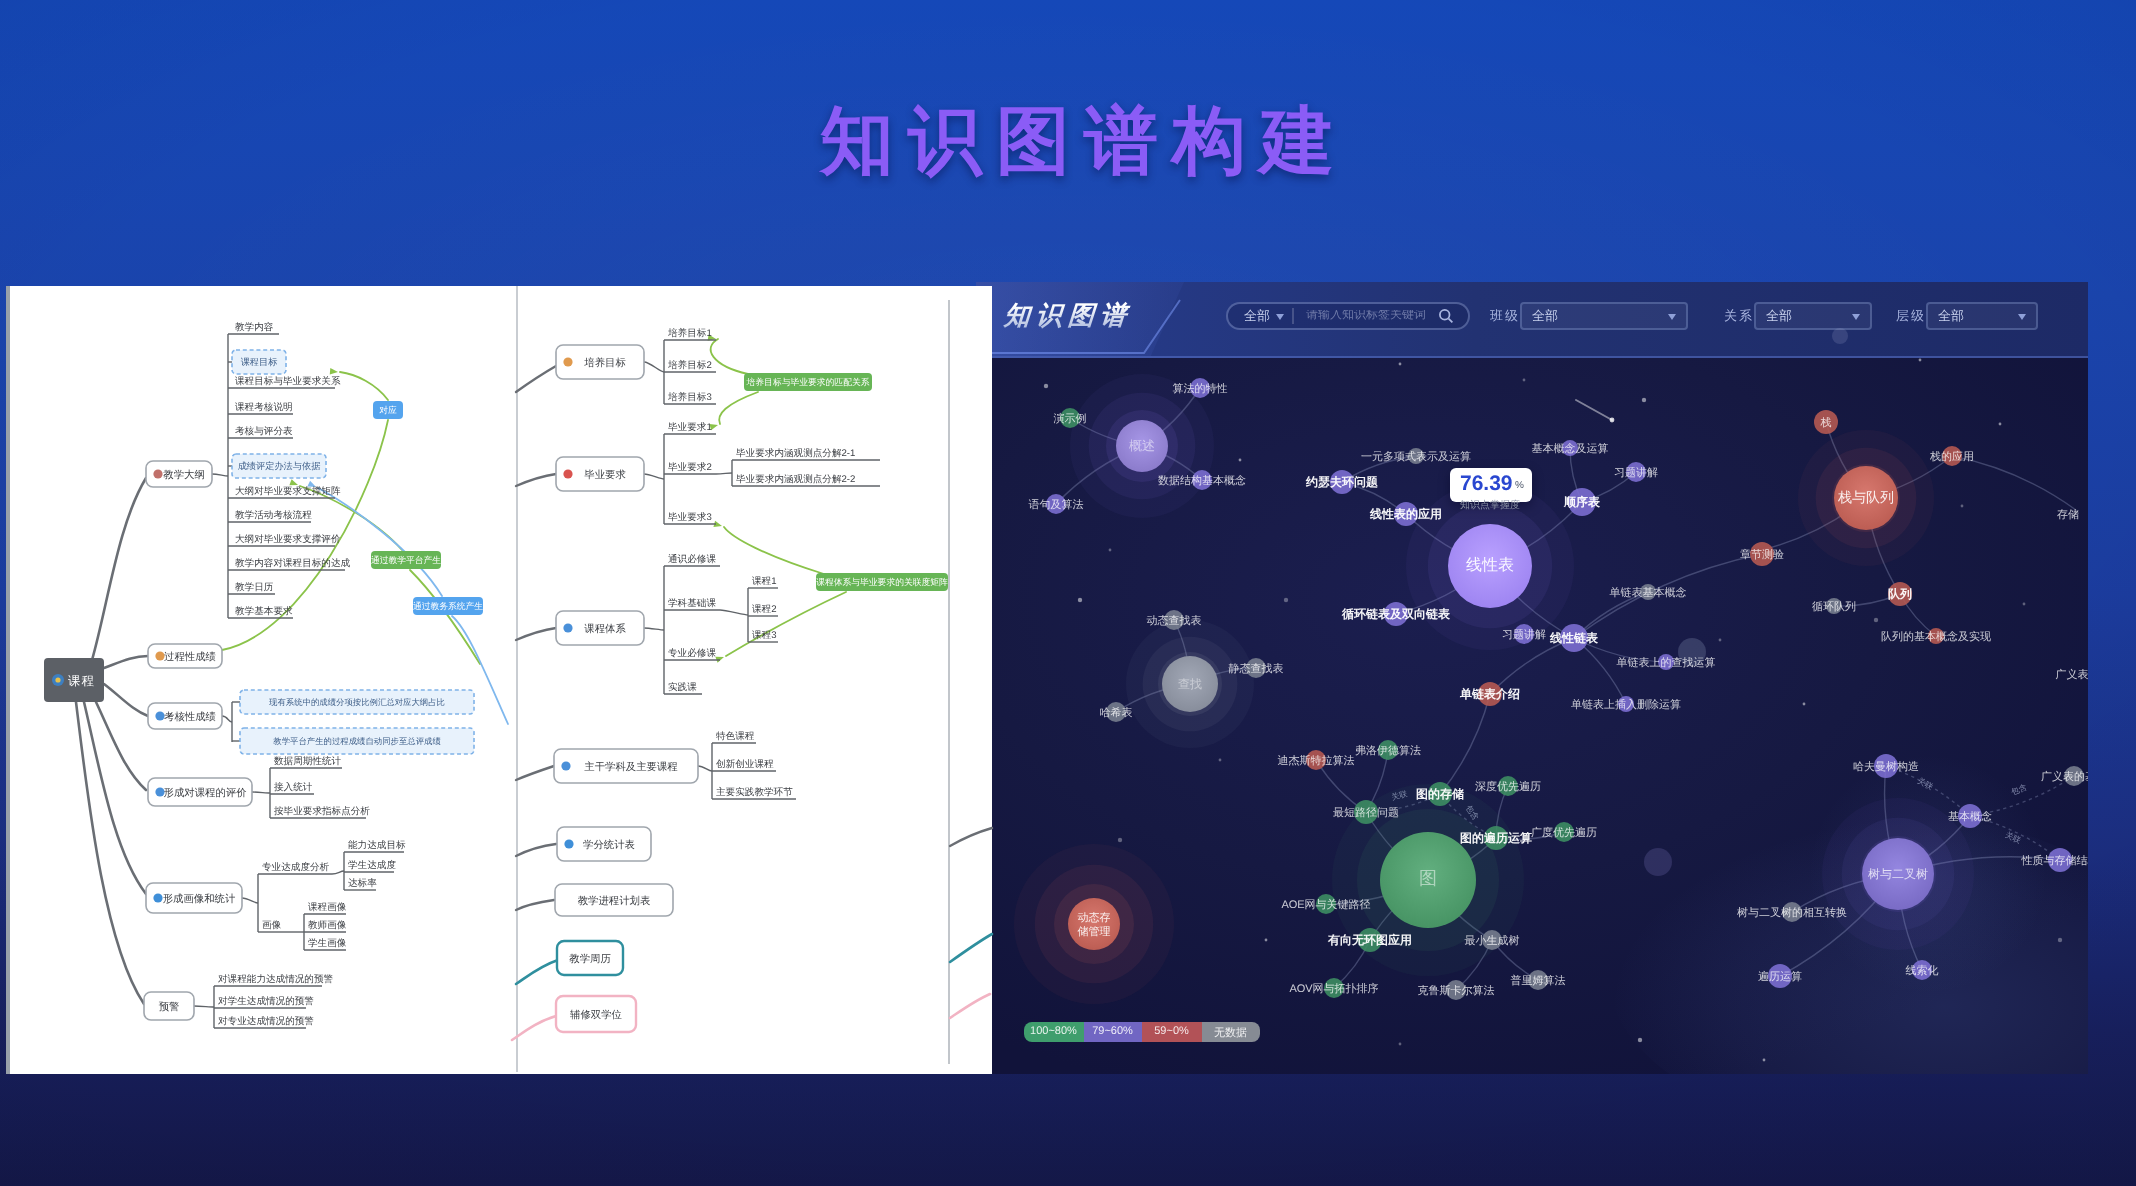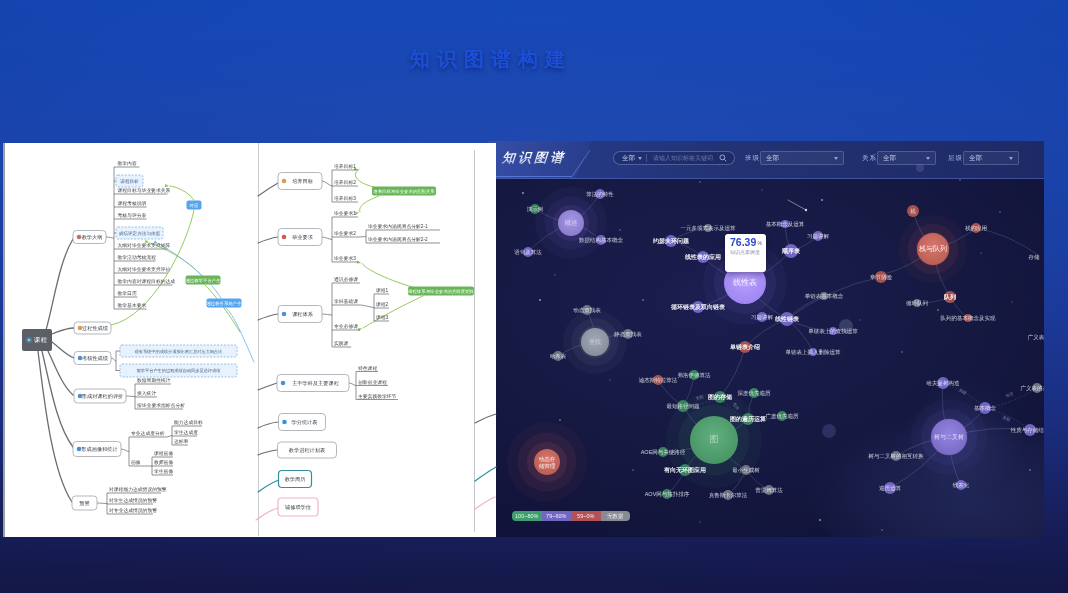--- a/index.html
+++ b/index.html
@@ -1,21 +1,21 @@
 <!DOCTYPE html>
 <html><head>
 <meta charset="utf-8">
 <style>
   html,body{margin:0;padding:0;}
   body{width:1068px;height:593px;overflow:hidden;position:relative;
        font-family:"Liberation Sans",sans-serif;
        background:linear-gradient(180deg,#1548b8 0%,#1a44ac 25%,#1b3c9e 50%,#1c2f83 72%,#192263 87%,#161a4d 100%);}
   #vignette{position:absolute;inset:0;background:radial-gradient(ellipse 120% 90% at 50% 35%, rgba(255,255,255,0.03) 0%, rgba(0,0,0,0) 40%, rgba(0,0,20,0.18) 100%);pointer-events:none;}
-  #slide-title{position:absolute;left:410px;top:46px;width:230px;color:#1d4ed8;
-       font-size:20px;letter-spacing:7px;font-weight:600;text-shadow:0 2px 4px rgba(0,10,60,.45);white-space:nowrap;}
+  #slide-title{position:absolute;left:410px;top:46px;width:230px;color:#8b5cf6;
+       font-size:37px;letter-spacing:7px;font-weight:600;text-shadow:0 2px 4px rgba(0,10,60,.45);white-space:nowrap;}
   
   #mindmap-panel{position:absolute;left:3px;top:143px;width:493px;height:394px;background:#ffffff;
        border-left:2px solid #98a0a9;box-sizing:border-box;z-index:3;}
   #mindmap-svg{position:absolute;left:-2px;top:0;}
   
   #graph-panel{position:absolute;left:488px;top:141px;width:556px;height:396px;z-index:2;overflow:hidden;
        background:radial-gradient(ellipse 75% 65% at 40% 40%, #1b1e4f 0%, #161942 55%, #11133a 100%);}
   #graph-bg-swirl{position:absolute;right:-40px;bottom:-30px;width:280px;height:160px;border-radius:50%;
        background:radial-gradient(ellipse at 60% 60%, rgba(110,140,230,0.16) 0%, rgba(110,140,230,0.07) 45%, rgba(0,0,0,0) 70%);}
   #graph-bg-swirl2{position:absolute;right:10px;bottom:40px;width:140px;height:120px;border-radius:50%;
@@ -39,21 +39,21 @@
   #search-input{flex:1;border:none;outline:none;background:transparent;color:#aab4d8;font-size:6px;
        padding:0 3px 0 6px;min-width:0;font-family:"Liberation Sans",sans-serif;}
   #search-input::placeholder{color:#6f7aa8;}
   #search-icon{margin-right:7px;flex:0 0 auto;}
   .filter-label{position:absolute;top:13px;color:#aab6e0;font-size:6.5px;letter-spacing:1px;}
   .filter-box{position:absolute;top:10px;height:14px;border:1px solid rgba(150,170,220,0.32);border-radius:2px;
        background:rgba(255,255,255,0.05);box-sizing:border-box;display:flex;align-items:center;justify-content:space-between;
        color:#c7d0ec;font-size:6.5px;padding:0 5px;}
   #graph-svg{position:absolute;left:0;top:0;}
   
-  #graph-tooltip{position:absolute;left:237px;top:93px;width:41px;height:38px;background:#ffffff;border-radius:3px;
+  #graph-tooltip{position:absolute;left:237px;top:93px;width:41px;height:17px;background:#ffffff;border-radius:3px;
        box-shadow:0 2px 6px rgba(0,0,30,0.4);z-index:5;}
   #tooltip-value{position:absolute;left:5px;top:2px;font-size:10.5px;font-weight:bold;color:#2947d0;letter-spacing:0;}
   #tooltip-unit{position:absolute;right:4px;top:6px;font-size:5px;color:#4a5568;}
   #tooltip-caption{position:absolute;left:5px;top:15px;font-size:5px;color:#8c93a6;white-space:nowrap;}
   
   #graph-legend{position:absolute;left:24px;top:370px;height:10px;display:flex;border-radius:4px;overflow:hidden;z-index:5;}
   .legend-seg{width:29.5px;height:10px;display:flex;align-items:center;justify-content:center;
        color:rgba(255,255,255,0.88);font-size:5.5px;}
 </style>
 </head>

